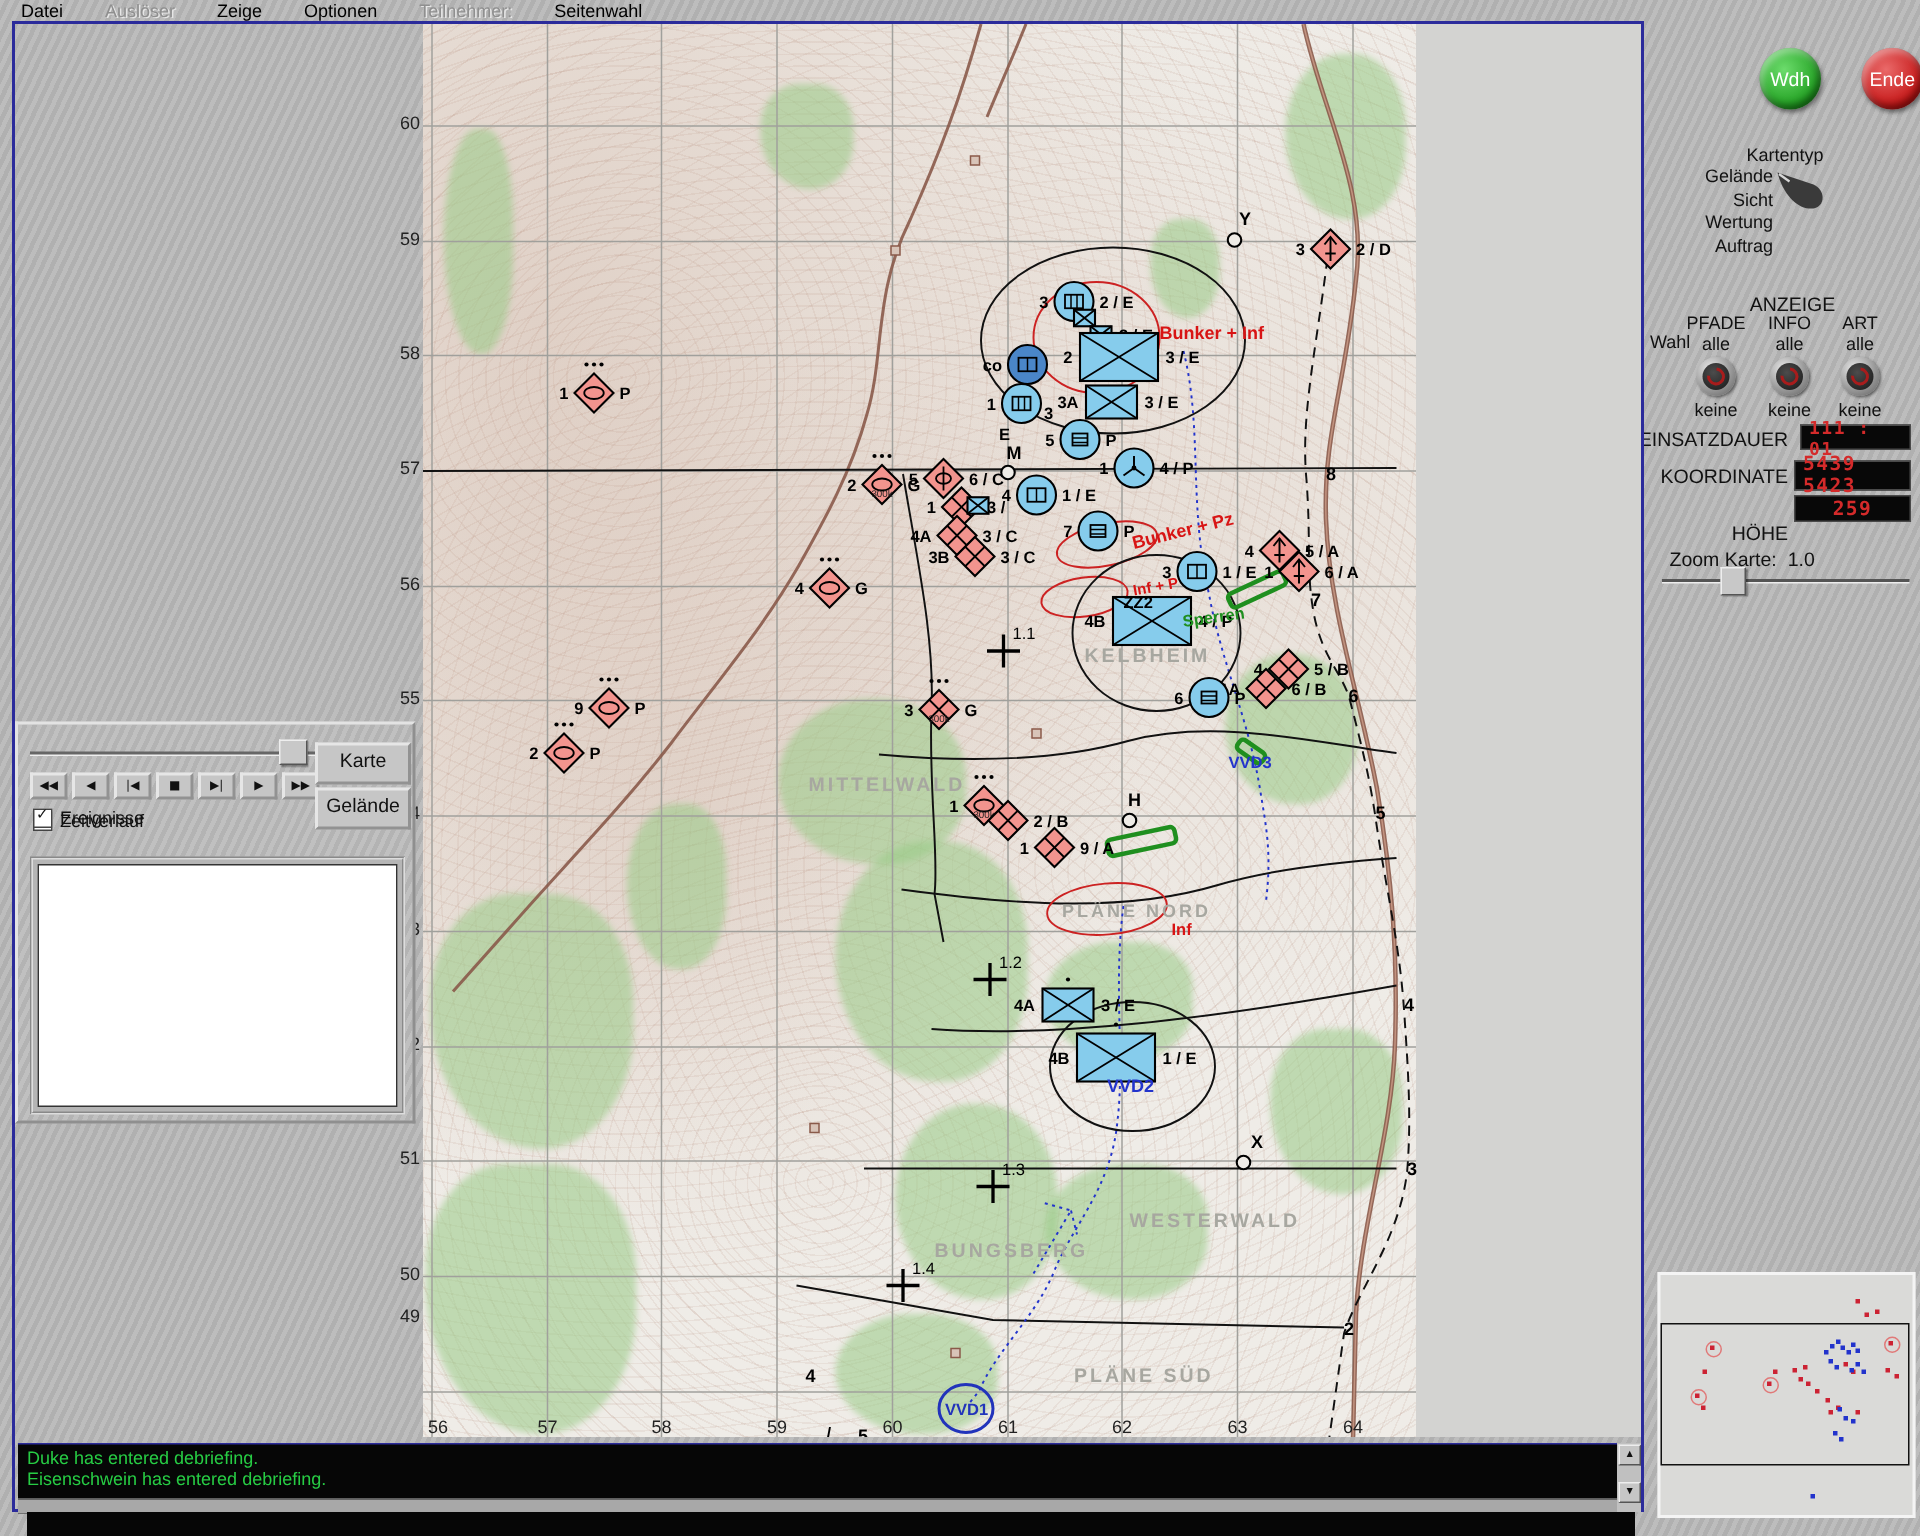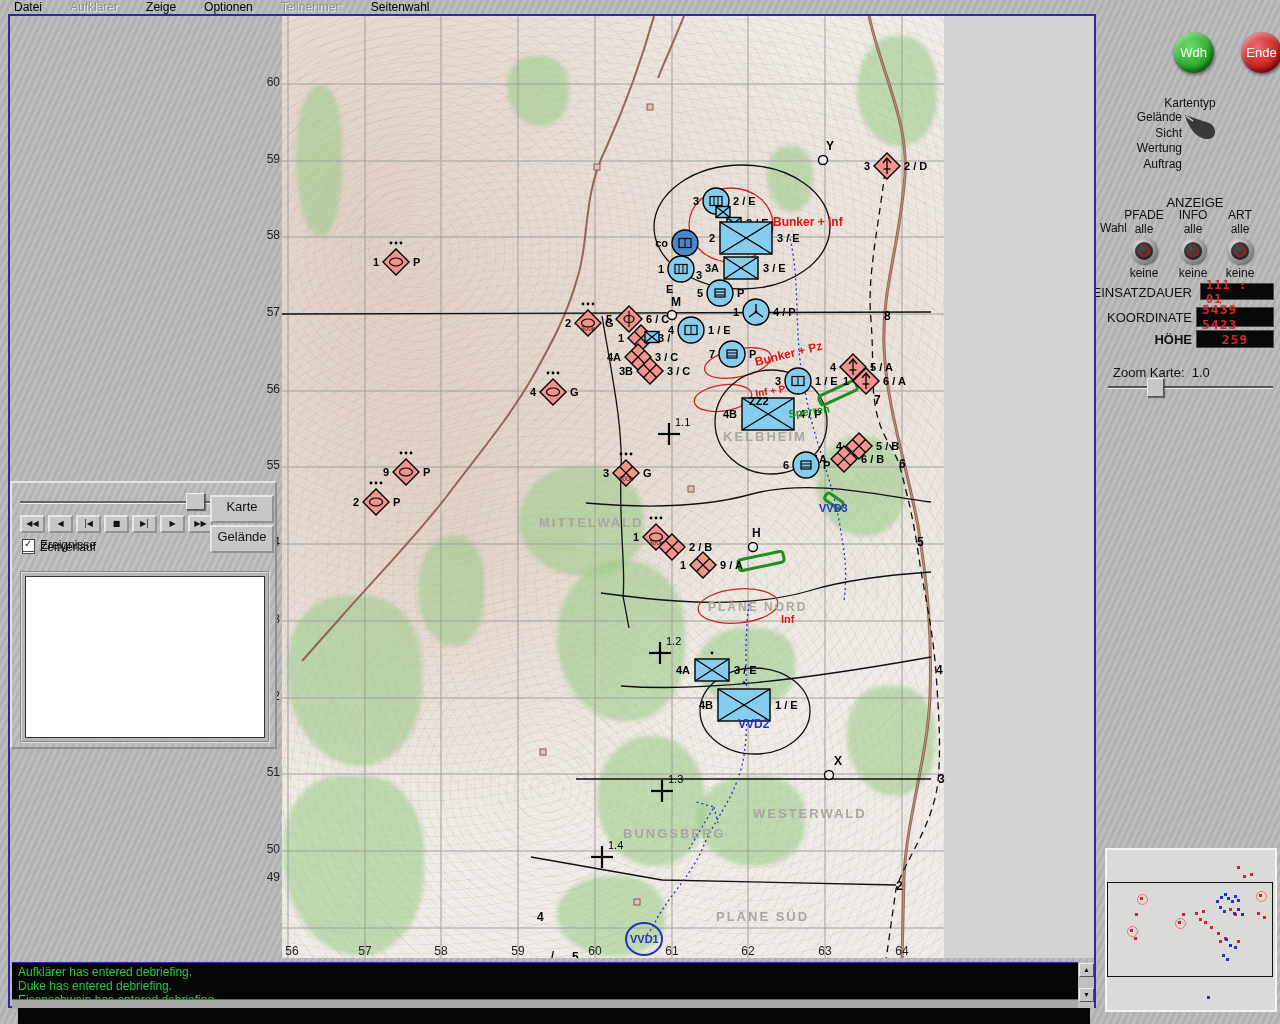--- a/index.html
+++ b/index.html
@@ -75,21 +75,21 @@
   #minimap{position:absolute;left:1105px;top:848px;width:172px;height:164px;background:#dadad8;border:2px solid #f4f4f4;box-sizing:border-box;z-index:5;}
   #mm-view{position:absolute;left:0px;top:32px;width:166px;height:95px;border:1.5px solid #111;box-sizing:border-box;}
   .mmdot{position:absolute;width:3px;height:3px;}
   .mmring{position:absolute;width:9px;height:9px;border-radius:50%;border:1px solid rgba(225,110,110,.9);}
 </style>
 </head>
 <body>
 
 <div id="menubar">
     <span class="mi">Datei</span>
-    <span class="mi dis">Aufklärer</span>
+    <span class="mi dis">Auslöser</span>
     <span class="mi">Zeige</span>
     <span class="mi">Optionen</span>
     <span class="mi dis">Teilnehmer:</span>
     <span class="mi">Seitenwahl</span>
   </div>
 
 <div id="mapframe">
   <div id="mapview">
     <div class="map-data" id="mapdata">
         <div class="forest" style="left: 14px; top: 70px; width: 46px; height: 150px; border-radius: 54% 45% 50% 60%;"></div>
@@ -496,21 +496,20 @@
         <text x="236" y="939" text-anchor="middle" font-size="12" font-family="&quot;Liberation Sans&quot;,sans-serif" fill="#222">59</text>
         <text x="313" y="939" text-anchor="middle" font-size="12" font-family="&quot;Liberation Sans&quot;,sans-serif" fill="#222">60</text>
         <text x="390" y="939" text-anchor="middle" font-size="12" font-family="&quot;Liberation Sans&quot;,sans-serif" fill="#222">61</text>
         <text x="466" y="939" text-anchor="middle" font-size="12" font-family="&quot;Liberation Sans&quot;,sans-serif" fill="#222">62</text>
         <text x="543" y="939" text-anchor="middle" font-size="12" font-family="&quot;Liberation Sans&quot;,sans-serif" fill="#222">63</text>
         <text x="620" y="939" text-anchor="middle" font-size="12" font-family="&quot;Liberation Sans&quot;,sans-serif" fill="#222">64</text>
       </svg>
   </div>
   <div id="logbox">
     <div id="loglines">
-        <div style="color: rgb(39, 204, 68);">Aufklärer has entered debriefing.</div>
         <div style="color: rgb(39, 204, 68);">Duke has entered debriefing.</div>
         <div style="color: rgb(39, 204, 68);">Eisenschwein has entered debriefing.</div>
       </div>
     <div id="hscroll"></div>
   </div>
   <div id="vscroll">
     <div class="sarrow" style="top:1px;">▲</div>
     <div class="sarrow" style="top:26px;">▼</div>
   </div>
 </div>
@@ -596,21 +595,21 @@
       <div class="knob"></div>
       <div>keine</div>
     </div>
   </div>
 
 <div id="lcd-rows">
     <div class="lcd-label" style="left: 1082px; top: 285px;">EINSATZDAUER</div>
     <div class="lcd" style="left: 1200px; top: 283px; width: 74px; height: 17px; font-size: 12px;">111 : 01</div>
     <div class="lcd-label" style="left: 1082px; top: 310px;">KOORDINATE</div>
     <div class="lcd" style="left: 1196px; top: 307px; width: 78px; height: 20px; font-size: 13px;">5439 5423</div>
-    <div class="lcd-label" style="left: 1082px; top: 332px; font-weight: bold;">HÖHE</div>
+    <div class="lcd-label" style="left: 1082px; top: 348px;">HÖHE</div>
     <div class="lcd" style="left: 1196px; top: 330px; width: 78px; height: 18px; font-size: 13px; justify-content: center;">259</div>
   </div>
 
 <div class="rp-label" style="left:1113px;top:365px;font-size:13px;">
   <span>Zoom Karte:</span>&nbsp;&nbsp;<span>1.0</span>
 </div>
 <div id="zoomslider">
   <div class="groove"></div>
   <div class="thumb" style="left:39px;top:-7px;width:15px;height:17px;"></div>
 </div>

